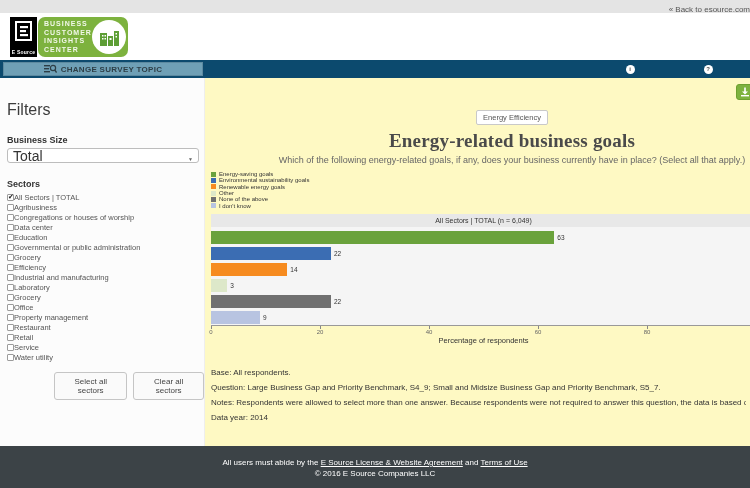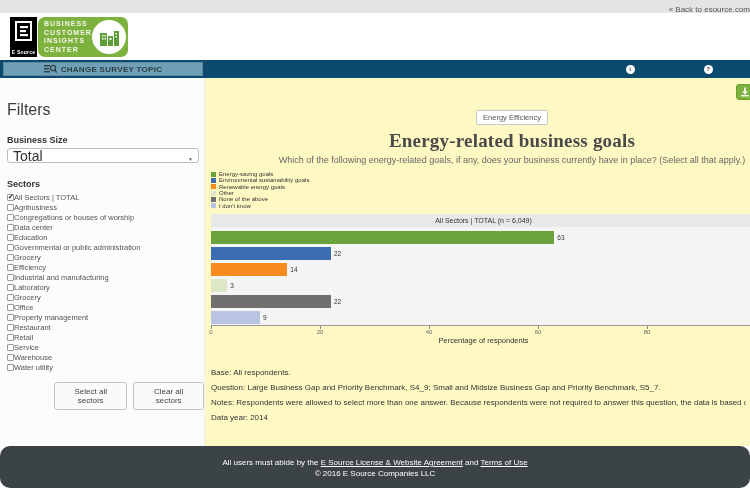--- a/index.html
+++ b/index.html
@@ -61,21 +61,21 @@
   .bar { height:13px; }
   .bar-value { font-size:6.5px; color:#333; margin-left:3px; }
   .ticks { position:absolute; left:6px; top:248px; width:545px; height:12px; }
   .tick-mark { position:absolute; top:0; width:1px; height:3px; background:#888; }
   .tick-label { position:absolute; top:3px; transform:translateX(-50%); font-size:6px; color:#666; }
   .xlabel { position:absolute; left:6px; top:258px; width:545px; text-align:center; font-size:7.5px; color:#333; }
   .footnotes { position:absolute; left:6px; top:287px; width:535px; }
   .footnotes p { font-size:8px; color:#333; line-height:15px; white-space:nowrap; overflow:hidden; }
 
   
-  .footer { position:absolute; top:446px; left:0; right:0; height:42px; background:#3c4347; text-align:center; padding-top:11px;border-radius:10px; }
+  .footer { position:absolute; top:446px; left:0; right:0; height:42px; background:#3c4347; text-align:center; padding-top:11px; }
   .footer .line { font-size:8px; color:#fff; line-height:11px; }
   .footer a { color:#fff; text-decoration:underline; }
 </style>
 </head>
 <body>
 
 <div class="page">
 
   <div class="back-bar">
     <a href="#">« Back to esource.com</a>
@@ -206,24 +206,20 @@
         <div class="sector-row">
           <span class="cb"></span>
           <span class="s-lbl">Retail</span>
         </div>
         <div class="sector-row">
           <span class="cb"></span>
           <span class="s-lbl">Service</span>
         </div>
         <div class="sector-row">
           <span class="cb"></span>
-          <span class="s-lbl">Warehouse</span>
-        </div>
-        <div class="sector-row">
-          <span class="cb"></span>
           <span class="s-lbl">Water utility</span>
         </div>
       </div>
     <div class="btn-row">
       <button>Select all sectors</button>
       <button>Clear all sectors</button>
     </div>
   </div>
 
   <div class="main">

